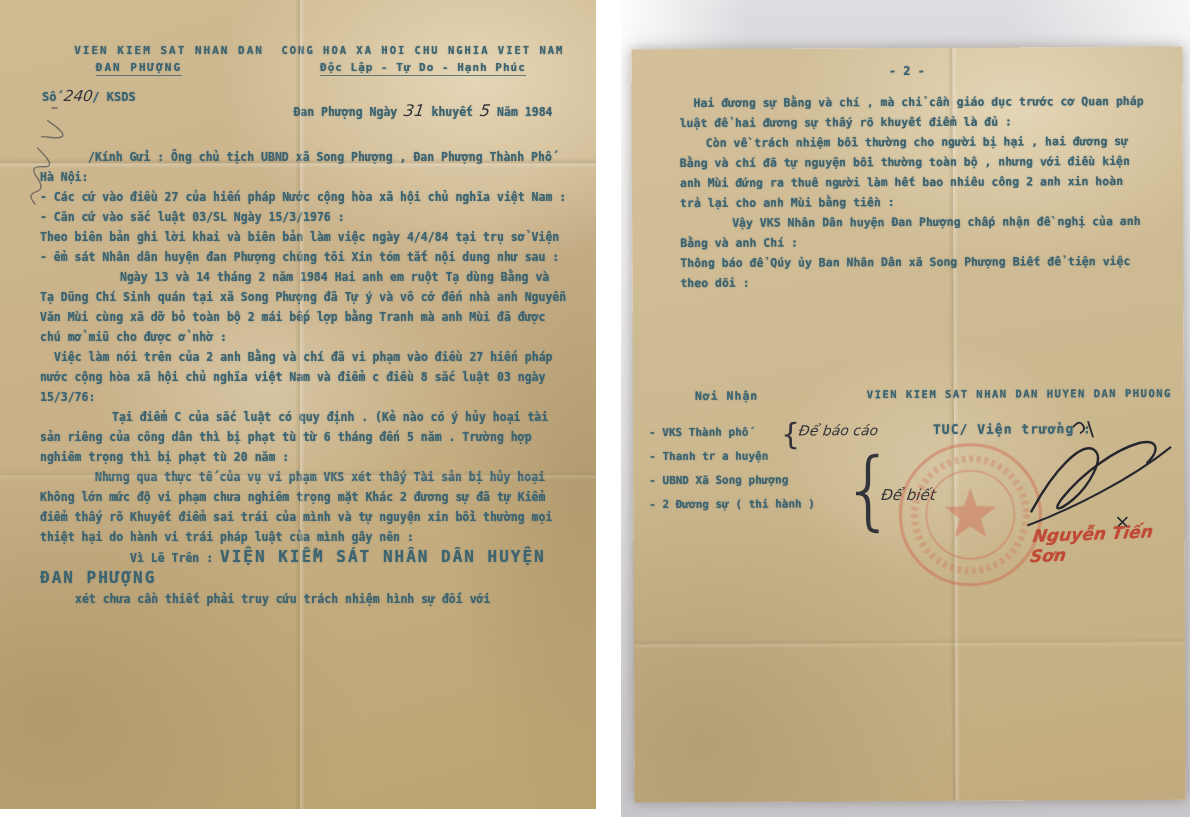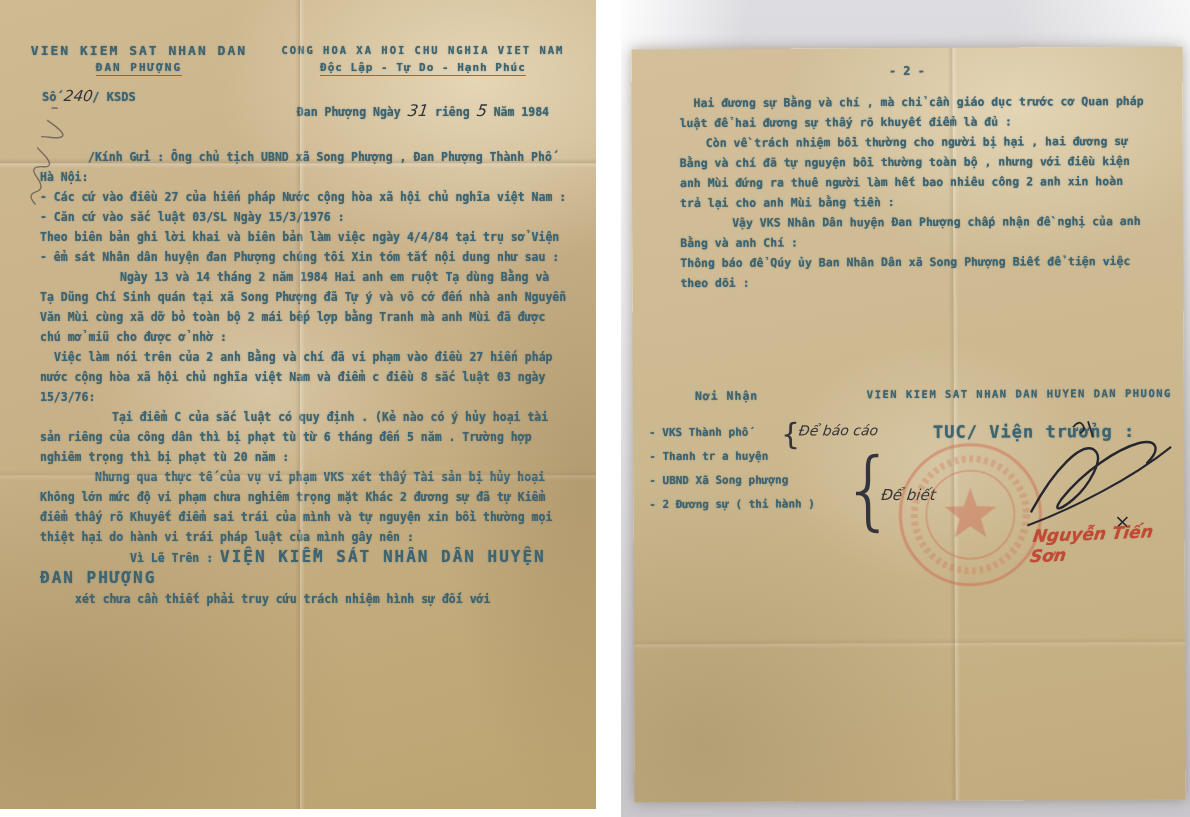--- a/index.html
+++ b/index.html
@@ -57,21 +57,21 @@
   .pgno{position:absolute;top:16px;left:0;right:0;text-align:center;font-size:12px;}
   .body2{position:absolute;top:44px;left:48px;right:38px;font-size:11.5px;line-height:20px;}
   .body2 p{margin:0;}
   .q0{text-indent:14px;margin-top:16px;}
   .q1{text-indent:26px;margin-top:18px;}
   .q2{text-indent:52px;margin-top:40px;}
   .q3{text-indent:0;}
   .foot{position:absolute;top:340px;left:0;right:0;height:300px;font-size:11px;}
   .noinhan{position:absolute;left:62px;top:0;letter-spacing:1px;font-size:11.5px;}
   .authority{position:absolute;left:228px;right:6px;top:0;font-size:10.5px;letter-spacing:1.5px;text-align:center;}
-  .tuc{position:absolute;left:300px;top:34px;font-size:17px;letter-spacing:1px;}
+  .tuc{position:absolute;left:300px;top:34px;font-size:13px;letter-spacing:1px;}
   .rcpts{position:absolute;left:16px;top:32px;line-height:24px;font-size:11px;}
   .brace1{position:absolute;left:148px;top:28px;font-family:"DejaVu Sans",sans-serif;color:#33343c;
           font-size:30px;font-weight:normal;}
   .ann1{position:absolute;left:166px;top:34px;font-size:14px;}
   .brace2{position:absolute;left:208px;top:58px;font-family:"DejaVu Sans",sans-serif;color:#33343c;
           font-size:86px;font-weight:100;line-height:86px;}
   .ann2{position:absolute;left:248px;top:98px;font-size:15px;}
   .seal{position:absolute;left:262px;top:52px;opacity:.8;filter:blur(.4px);}
   .sig{position:absolute;left:388px;top:26px;}
   .signame{position:absolute;left:398px;top:136px;font-size:17px;transform:rotate(-2deg) skewX(-10deg);
@@ -87,38 +87,38 @@
     <div class="crease-v" style="left:295px;"></div>
     <div class="crease-h" style="top:158px;"></div>
     <div class="crease-h" style="top:470px;opacity:.6;"></div>
 
     <svg class="margin-scribble" width="110" height="26" viewBox="0 0 110 26">
       <path d="M2 18 q6 -12 12 -4 t14 -4 t12 2 t14 -8 t16 4 t14 -4 t16 2" fill="none" stroke="#3b3c44" stroke-width="1.4" opacity=".8"></path>
     </svg>
 
     <div class="hdr">
       <div class="lcol">
-        <div class="typed caps" style="font-size:13px;">VIEN KIEM SAT NHAN DAN</div>
+        <div class="typed caps" style="font-size:11px;text-align:right;">VIEN KIEM SAT NHAN DAN</div>
         <div class="typed caps">
           <span class="u">ĐAN PHƯỢNG</span>
         </div>
         <div class="so-line typed">
           <span>Số</span>
           <span class="hand" style="font-size:15px;">240</span><span>/ KSDS</span>
         </div>
       </div>
       <div class="rcol">
         <div class="typed caps" style="font-size:10.5px;">CONG HOA XA HOI CHU NGHIA VIET NAM</div>
         <div class="typed" style="letter-spacing:1px;">
           <span class="u">Độc Lập - Tự Do - Hạnh Phúc</span>
         </div>
         <div class="date-line typed">
           <span>Đan Phượng Ngày</span>
           <span class="hand" style="font-size:16px;">31</span>
-          <span>riêng</span>
+          <span>khuyết</span>
           <span class="hand" style="font-size:16px;">5</span>
           <span>Năm 1984</span>
         </div>
       </div>
     </div>
 
     <div class="body1 typed">
       <p class="b1 p0">/Kính Gửi : Ông chủ tịch UBND xã Song Phượng , Đan Phượng Thành Phố Hà Nội:</p>
       <p class="b1">- Các cứ vào điều 27 của hiến pháp Nước cộng hòa xã hội chủ nghĩa việt Nam :</p>
       <p class="b1">- Căn cứ vào sắc luật 03/SL Ngày 15/3/1976 :</p>

